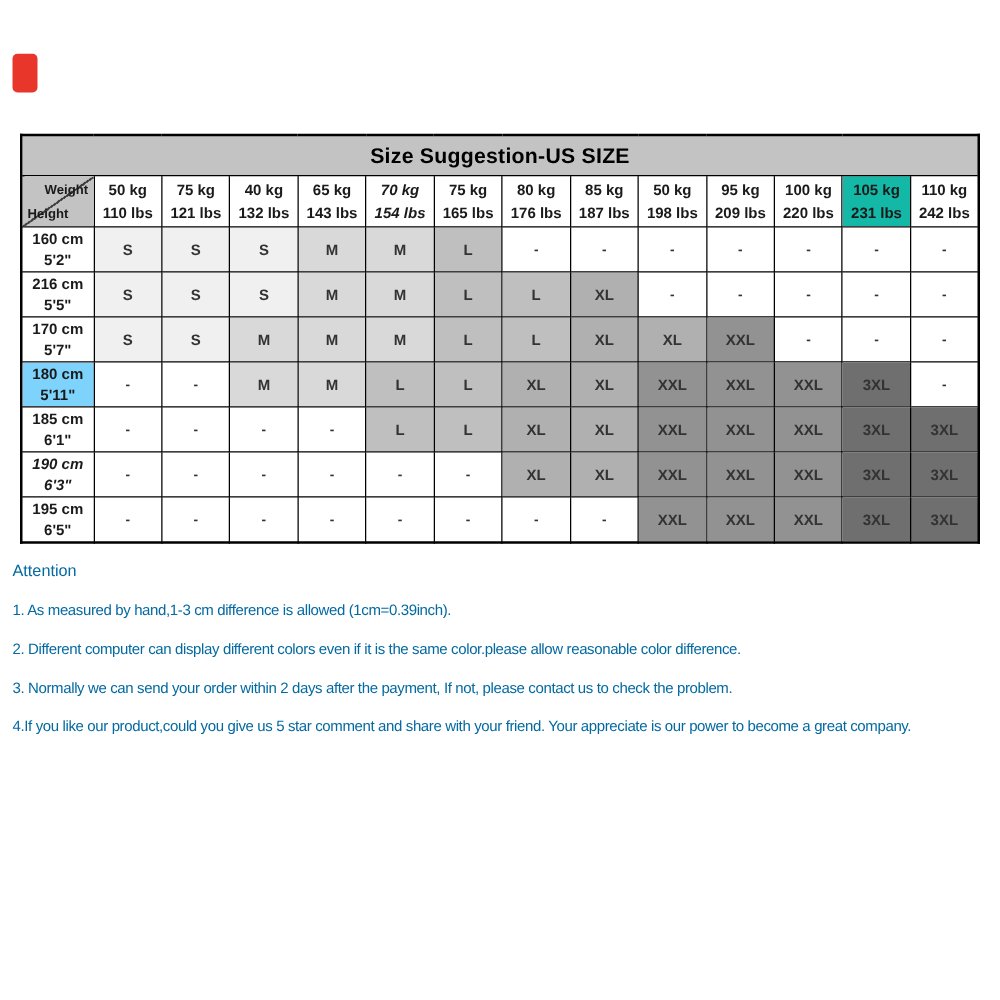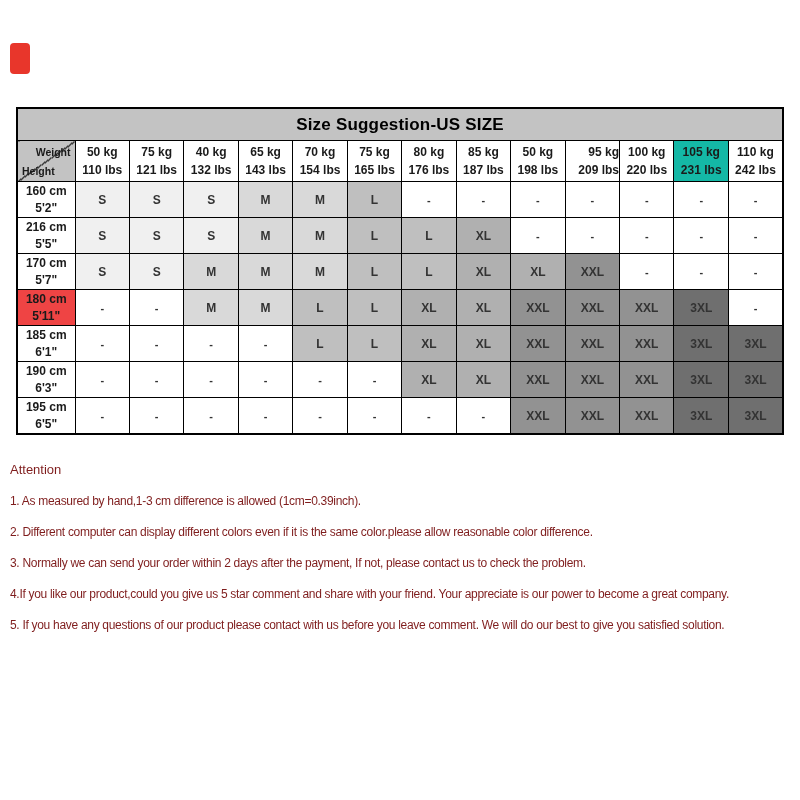--- a/index.html
+++ b/index.html
@@ -42,21 +42,21 @@
   }
   .corner-weight {
     position:absolute; top:5px; right:4px;
     font-size:10.5px; font-weight:bold; color:#1a1a1a;
   }
   .corner-height {
     position:absolute; bottom:4px; left:4px;
     font-size:10.5px; font-weight:bold; color:#1a1a1a;
   }
   .attention {
-    position:absolute; left:10px; top:462px; width:786px; color:#7f1d1d;
+    position:absolute; left:10px; top:449px; width:786px; color:#0369a1;
   }
   .attention-heading {
     font-size:13px; line-height:15px; margin-bottom:17px;
   }
   .note {
     font-size:12px; line-height:15px; margin-bottom:16px;
     letter-spacing:-0.3px; white-space:nowrap;
   }
 </style>
 </head>
@@ -99,41 +99,41 @@
           <div>121 lbs</div>
         </td>
         <td class="head-cell" style="background: rgb(255, 255, 255);">
           <div>40 kg</div>
           <div>132 lbs</div>
         </td>
         <td class="head-cell" style="background: rgb(255, 255, 255);">
           <div>65 kg</div>
           <div>143 lbs</div>
         </td>
-        <td class="head-cell" style="background: rgb(255, 255, 255);">
+        <td class="head-cell" style="background: rgb(255, 255, 255); font-style: italic;">
           <div>70 kg</div>
           <div>154 lbs</div>
         </td>
         <td class="head-cell" style="background: rgb(255, 255, 255);">
           <div>75 kg</div>
           <div>165 lbs</div>
         </td>
         <td class="head-cell" style="background: rgb(255, 255, 255);">
           <div>80 kg</div>
           <div>176 lbs</div>
         </td>
         <td class="head-cell" style="background: rgb(255, 255, 255);">
           <div>85 kg</div>
           <div>187 lbs</div>
         </td>
         <td class="head-cell" style="background: rgb(255, 255, 255);">
           <div>50 kg</div>
           <div>198 lbs</div>
         </td>
-        <td class="head-cell" style="background: rgb(255, 255, 255); text-align: right;">
+        <td class="head-cell" style="background: rgb(255, 255, 255);">
           <div>95 kg</div>
           <div>209 lbs</div>
         </td>
         <td class="head-cell" style="background: rgb(255, 255, 255);">
           <div>100 kg</div>
           <div>220 lbs</div>
         </td>
         <td class="head-cell" style="background: #14b8a6;">
           <div>105 kg</div>
           <div>231 lbs</div>
@@ -194,21 +194,21 @@
         <td class="data-cell" style="background-color: rgb(191, 191, 191);">L</td>
         <td class="data-cell" style="background-color: rgb(191, 191, 191);">L</td>
         <td class="data-cell" style="background-color: rgb(176, 176, 176);">XL</td>
         <td class="data-cell" style="background-color: rgb(176, 176, 176);">XL</td>
         <td class="data-cell" style="background-color: rgb(146, 146, 146);">XXL</td>
         <td class="data-cell dash" style="background-color: rgb(255, 255, 255);">-</td>
         <td class="data-cell dash" style="background-color: rgb(255, 255, 255);">-</td>
         <td class="data-cell dash" style="background-color: rgb(255, 255, 255);">-</td>
       </tr>
       <tr>
-        <td class="rowhead-cell" style="background: #ef4444;">
+        <td class="rowhead-cell" style="background: #7dd3fc;">
           <div>180 cm</div>
           <div>5'11"</div>
         </td>
         <td class="data-cell dash" style="background-color: rgb(255, 255, 255);">-</td>
         <td class="data-cell dash" style="background-color: rgb(255, 255, 255);">-</td>
         <td class="data-cell" style="background-color: rgb(217, 217, 217);">M</td>
         <td class="data-cell" style="background-color: rgb(217, 217, 217);">M</td>
         <td class="data-cell" style="background-color: rgb(191, 191, 191);">L</td>
         <td class="data-cell" style="background-color: rgb(191, 191, 191);">L</td>
         <td class="data-cell" style="background-color: rgb(176, 176, 176);">XL</td>
@@ -232,21 +232,21 @@
         <td class="data-cell" style="background-color: rgb(191, 191, 191);">L</td>
         <td class="data-cell" style="background-color: rgb(176, 176, 176);">XL</td>
         <td class="data-cell" style="background-color: rgb(176, 176, 176);">XL</td>
         <td class="data-cell" style="background-color: rgb(146, 146, 146);">XXL</td>
         <td class="data-cell" style="background-color: rgb(146, 146, 146);">XXL</td>
         <td class="data-cell" style="background-color: rgb(146, 146, 146);">XXL</td>
         <td class="data-cell" style="background-color: rgb(111, 111, 111);">3XL</td>
         <td class="data-cell" style="background-color: rgb(111, 111, 111);">3XL</td>
       </tr>
       <tr>
-        <td class="rowhead-cell" style="background: rgb(255, 255, 255);">
+        <td class="rowhead-cell" style="background: rgb(255, 255, 255); font-style: italic;">
           <div>190 cm</div>
           <div>6'3"</div>
         </td>
         <td class="data-cell dash" style="background-color: rgb(255, 255, 255);">-</td>
         <td class="data-cell dash" style="background-color: rgb(255, 255, 255);">-</td>
         <td class="data-cell dash" style="background-color: rgb(255, 255, 255);">-</td>
         <td class="data-cell dash" style="background-color: rgb(255, 255, 255);">-</td>
         <td class="data-cell dash" style="background-color: rgb(255, 255, 255);">-</td>
         <td class="data-cell dash" style="background-color: rgb(255, 255, 255);">-</td>
         <td class="data-cell" style="background-color: rgb(176, 176, 176);">XL</td>
@@ -279,15 +279,14 @@
     </tbody>
   </table>
 
 <div class="attention">
   <div class="attention-heading">Attention</div>
   <div>
       <div class="note">1. As measured by hand,1-3 cm difference is allowed (1cm=0.39inch).</div>
       <div class="note">2. Different computer can display different colors even if it is the same color.please allow reasonable color difference.</div>
       <div class="note">3. Normally we can send your order within 2 days after the payment, If not, please contact us to check the problem.</div>
       <div class="note">4.If you like our product,could you give us 5 star comment and share with your friend. Your appreciate is our power to become a great company.</div>
-      <div class="note">5. If you have any questions of our product please contact with us before you leave comment. We will do our best to give you satisfied solution.</div>
     </div>
 </div>
 
 </body></html>

